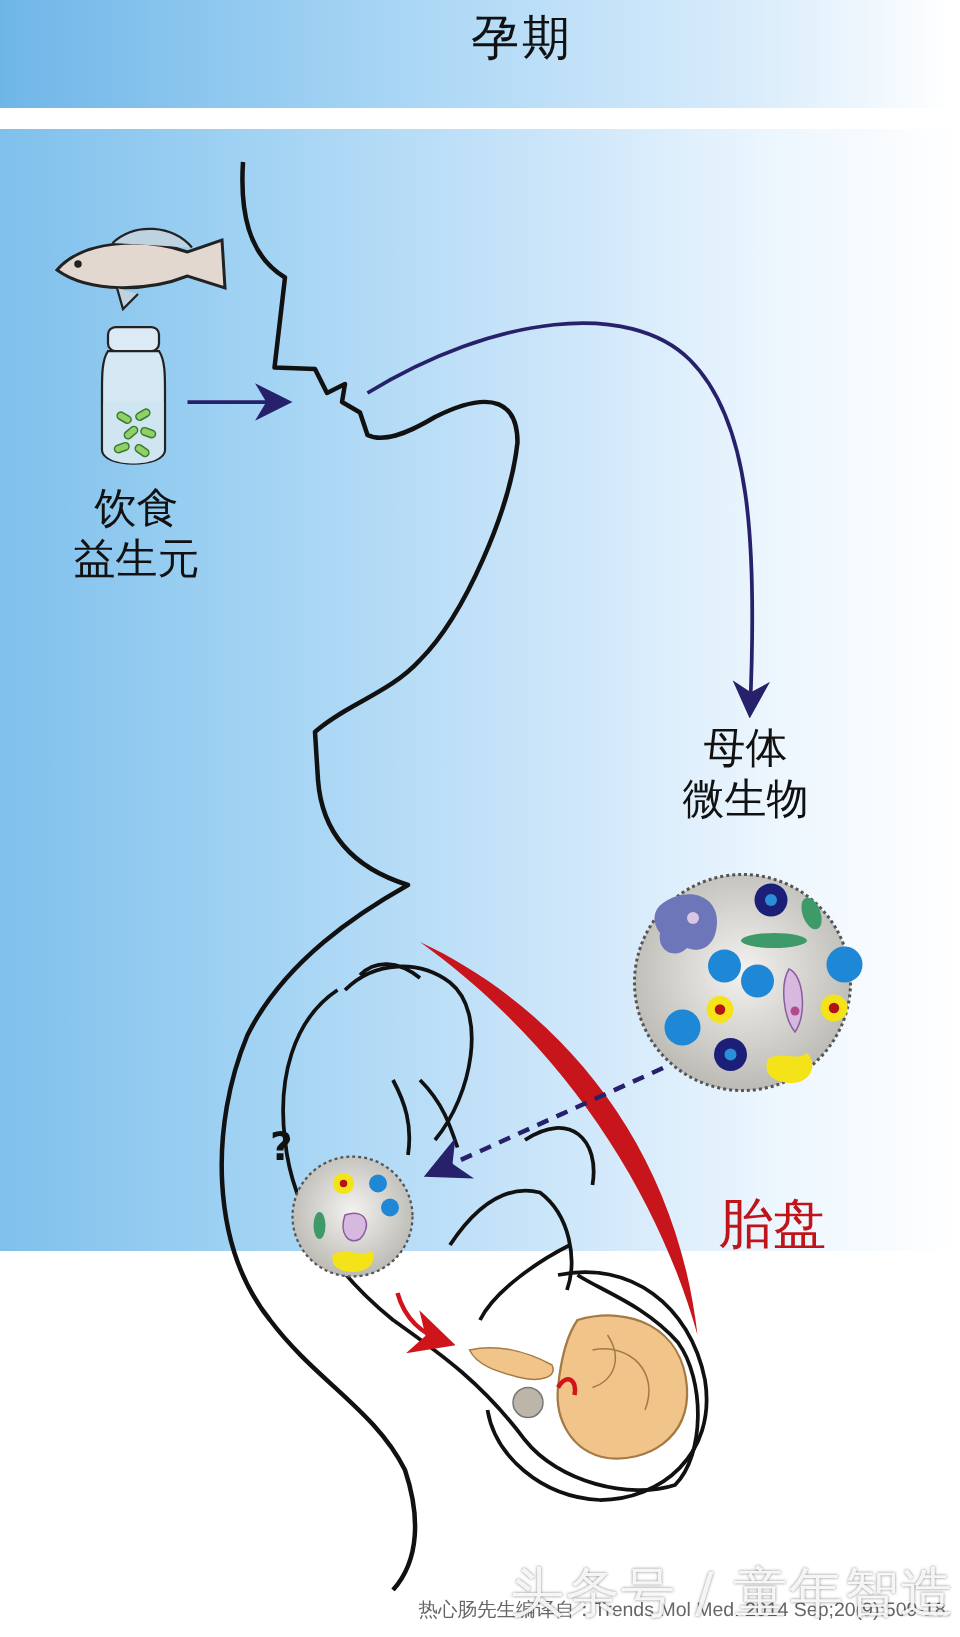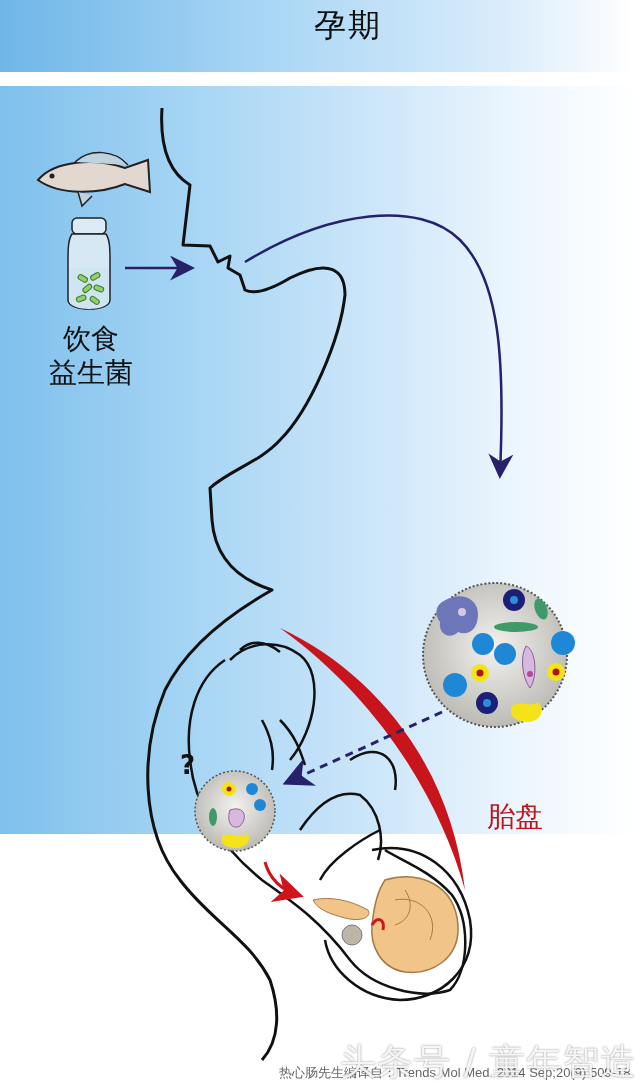--- a/index.html
+++ b/index.html
@@ -20,21 +20,21 @@
   .main {
     position: absolute; left: 0; top: 86px; width: 640px; height: 748px;
     background: linear-gradient(90deg, #7fc0ec 0%, #a6d5f4 30%, #cfe7fa 60%, #eef7fe 82%, #ffffff 100%);
   }
   .main svg { position: absolute; left: 0; top: 0; }
   .label {
     position: absolute; color: #111; font-size: 28px; line-height: 34px; text-align: center;
   }
   .label-diet { left: 36px; top: 236px; width: 110px; }
   .label-maternal { left: 432px; top: 396px; width: 130px; }
-  .label-placenta { left: 470px; top: 714px; width: 90px; color: #c0141b; font-size: 28px; }
+  .label-placenta { left: 470px; top: 714px; width: 90px; color: #c0141b; font-size: 36px; }
   .qmark { position: absolute; left: 180px; top: 664px; font-size: 26px; font-weight: bold; color: #111; }
   .footer {
     position: absolute; left: 0; top: 1061px; width: 640px; height: 30px; background: #fff;
   }
   .credit {
     position: absolute; right: 6px; top: 1064px; font-size: 13px; color: #666;
     font-family: "Liberation Sans", sans-serif; white-space: nowrap; margin-left: 20px;
   }
   .watermark {
     position: absolute; left: 340px; top: 1038px; font-size: 36px; color: rgba(255,255,255,0.9);
@@ -141,21 +141,25 @@
       <path d="M385,880 C420,870 455,885 458,925 C460,960 430,975 405,972 C380,968 370,945 372,925 C374,905 378,890 385,880 Z" fill="#f1c48a" stroke="#a57a45" stroke-width="1.5"></path>
       <path d="M313,900 C330,896 350,900 368,910 C372,918 360,922 345,918 C330,914 318,910 313,900 Z" fill="#f1c48a" stroke="#a57a45" stroke-width="1"></path>
       <circle cx="352" cy="935" r="10" fill="#bdb6a8" stroke="#777" stroke-width="1"></circle>
       <path d="M372,925 C378,915 385,920 383,930" fill="none" stroke="#d0141b" stroke-width="3"></path>
       <path d="M395,900 C420,895 440,915 430,940 M405,890 C415,905 410,920 395,925" fill="none" stroke="#a57a45" stroke-width="1"></path>
     </g>
   </svg>
 
   <div class="label label-diet">
     <div>饮食</div>
-    <div>益生菌</div>
+    <div>益生元</div>
+  </div>
+  <div class="label label-maternal">
+    <div>母体</div>
+    <div>微生物</div>
   </div>
   <div class="label label-placenta">胎盘</div>
   <div class="qmark">?</div>
 </div>
 
 <div class="footer"></div>
 <div class="credit">热心肠先生编译自：Trends Mol Med. 2014 Sep;20(9):509-18.</div>
 <div class="watermark">头条号 / 童年智造</div>
 
 </body></html>

